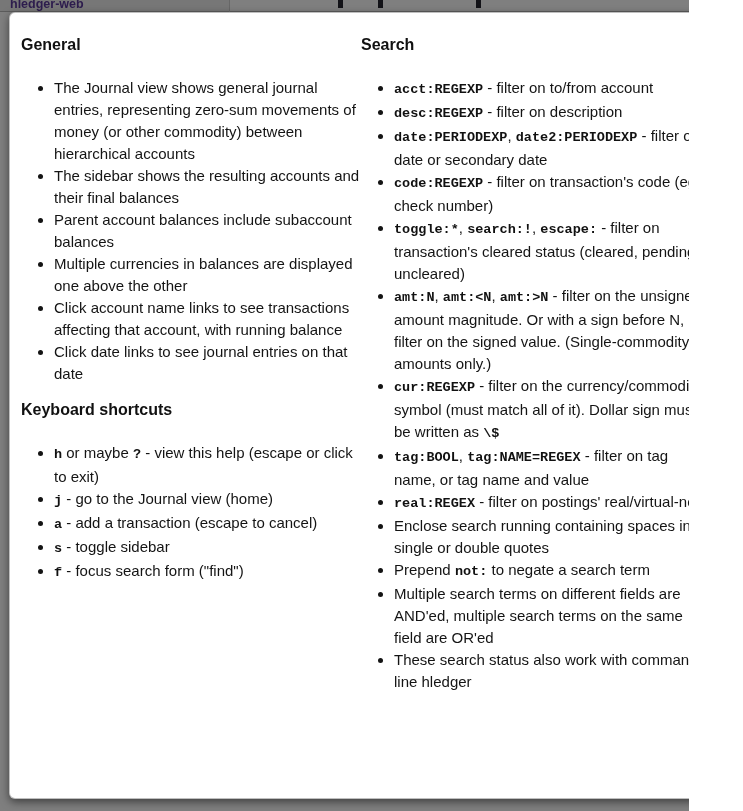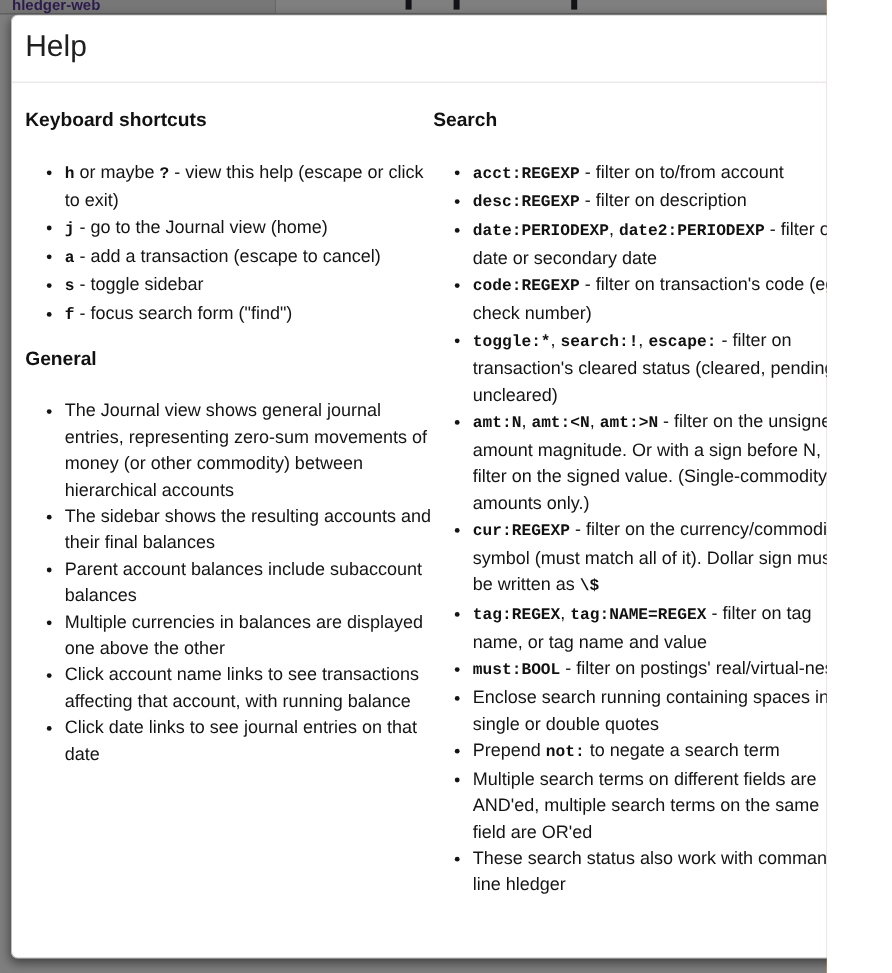--- a/index.html
+++ b/index.html
@@ -94,63 +94,57 @@
     <div class="vdiv"></div>
     <a class="brand" href="#">hledger-web</a>
     <div class="letter-top lt1"></div>
     <div class="letter-top lt2"></div>
     <div class="letter-top lt3"></div>
   </div>
 
   <div class="backdrop"></div>
 
   <div class="modal">
-    <div class="modal-header">
-      <h1 class="modal-title">Help</h1>
-      <button class="close-btn">
-        <span>×</span>
-      </button>
-    </div>
     <div class="modal-body">
       <div class="col-left">
-          <div class="help-section">
-            <h4 class="section-heading">Keyboard shortcuts</h4>
-            <ul class="help-list">
-              <li><code>h</code> or maybe <code>?</code> - view this help (escape or click to exit)</li>
-              <li><code>j</code> - go to the Journal view (home)</li>
-              <li><code>a</code> - add a transaction (escape to cancel)</li>
-              <li><code>s</code> - toggle sidebar</li>
-              <li><code>f</code> - focus search form ("find")</li>
-            </ul>
-          </div>
           <div class="help-section">
             <h4 class="section-heading">General</h4>
             <ul class="help-list">
               <li>The Journal view shows general journal entries, representing zero-sum movements of money (or other commodity) between hierarchical accounts</li>
               <li>The sidebar shows the resulting accounts and their final balances</li>
               <li>Parent account balances include subaccount balances</li>
               <li>Multiple currencies in balances are displayed one above the other</li>
               <li>Click account name links to see transactions affecting that account, with running balance</li>
               <li>Click date links to see journal entries on that date</li>
+            </ul>
+          </div>
+          <div class="help-section">
+            <h4 class="section-heading">Keyboard shortcuts</h4>
+            <ul class="help-list">
+              <li><code>h</code> or maybe <code>?</code> - view this help (escape or click to exit)</li>
+              <li><code>j</code> - go to the Journal view (home)</li>
+              <li><code>a</code> - add a transaction (escape to cancel)</li>
+              <li><code>s</code> - toggle sidebar</li>
+              <li><code>f</code> - focus search form ("find")</li>
             </ul>
           </div>
         </div>
       <div class="col-right">
           <div class="help-section">
             <h4 class="section-heading">Search</h4>
             <ul class="help-list">
               <li><code>acct:REGEXP</code> - filter on to/from account</li>
               <li><code>desc:REGEXP</code> - filter on description</li>
               <li><code>date:PERIODEXP</code>, <code>date2:PERIODEXP</code> - filter on date or secondary date</li>
               <li><code>code:REGEXP</code> - filter on transaction's code (eg check number)</li>
               <li><code>toggle:*</code>, <code>search:!</code>, <code>escape:</code> - filter on transaction's cleared status (cleared, pending, uncleared)</li>
               <li><code>amt:N</code>, <code>amt:&lt;N</code>, <code>amt:&gt;N</code> - filter on the unsigned amount magnitude. Or with a sign before N, filter on the signed value. (Single-commodity amounts only.)</li>
               <li><code>cur:REGEXP</code> - filter on the currency/commodity symbol (must match all of it). Dollar sign must be written as <code>\$</code></li>
-              <li><code>tag:REGEX</code>, <code>tag:NAME=REGEX</code> - filter on tag name, or tag name and value</li>
-              <li><code>must:BOOL</code> - filter on postings' real/virtual-ness</li>
+              <li><code>tag:BOOL</code>, <code>tag:NAME=REGEX</code> - filter on tag name, or tag name and value</li>
+              <li><code>real:REGEX</code> - filter on postings' real/virtual-ness</li>
               <li>Enclose search running containing spaces in single or double quotes</li>
               <li>Prepend <code>not:</code> to negate a search term</li>
               <li>Multiple search terms on different fields are AND'ed, multiple search terms on the same field are OR'ed</li>
               <li>These search status also work with command-line hledger</li>
             </ul>
           </div>
         </div>
     </div>
   </div>
 

